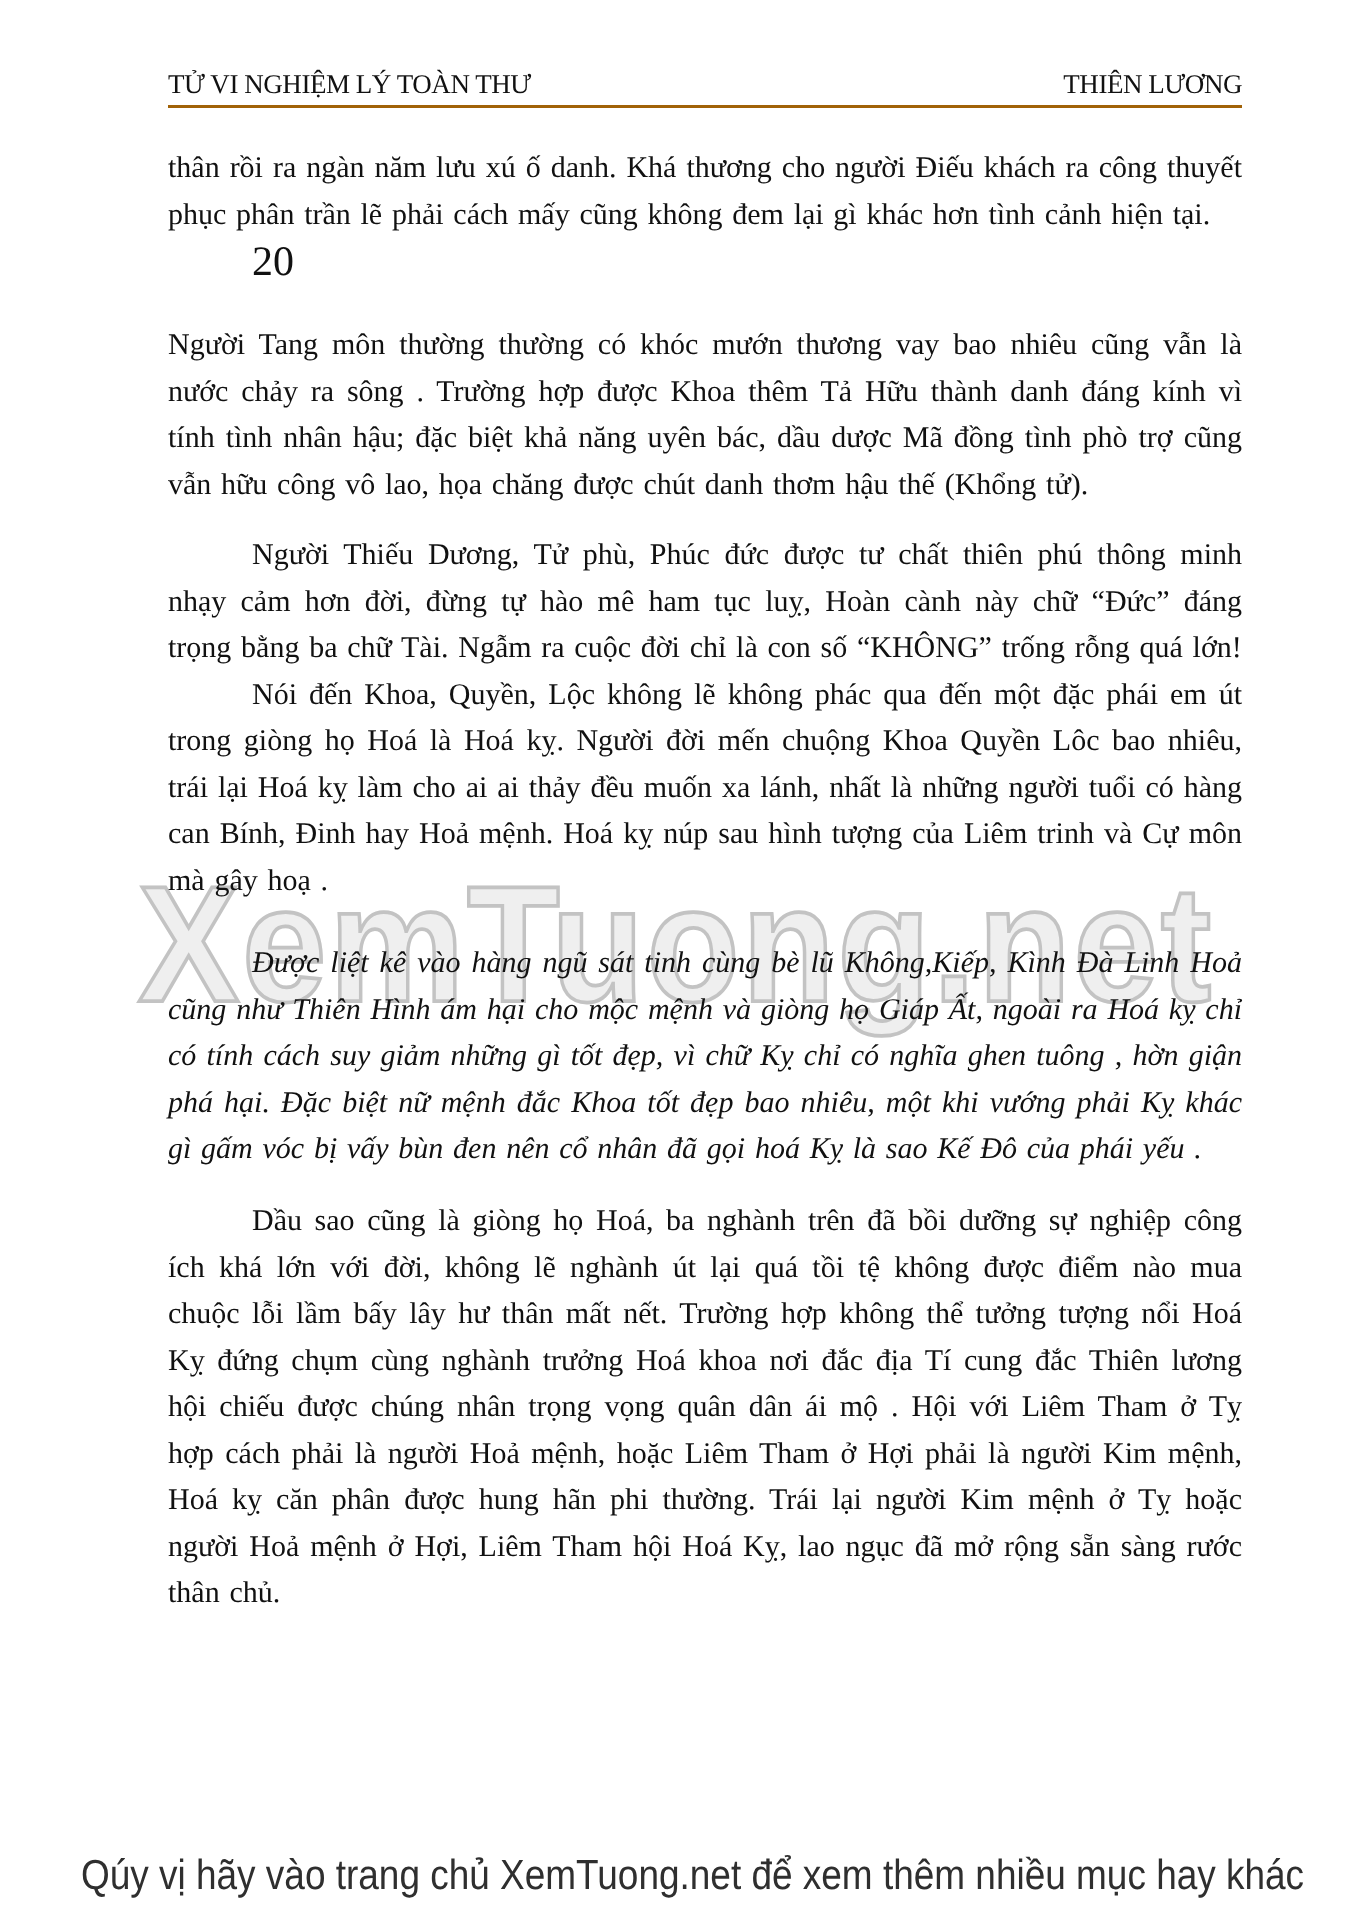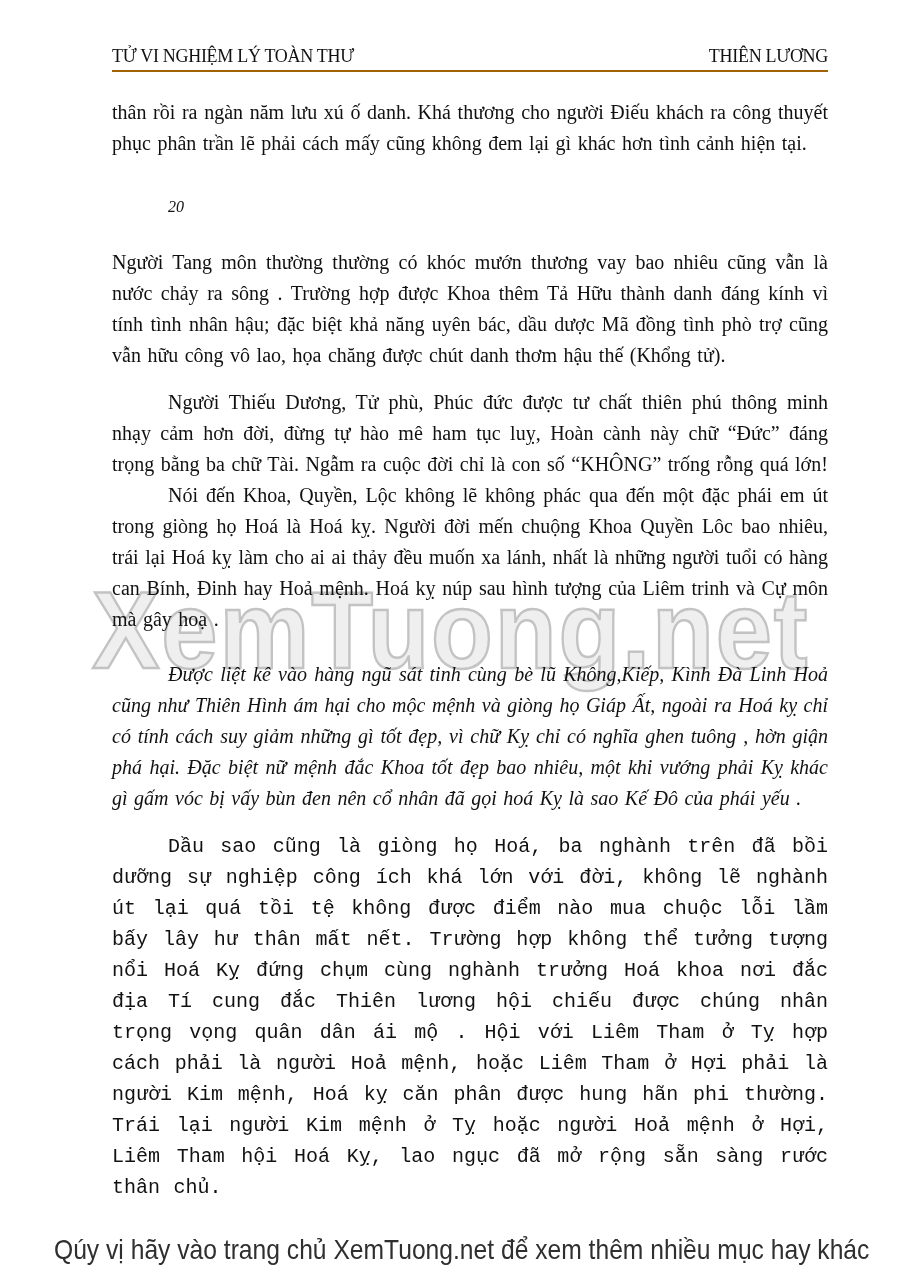--- a/index.html
+++ b/index.html
@@ -38,27 +38,27 @@
   }
   .para{
     margin:0;
     font-size:20px;
     line-height:31px;
     text-align:justify;
     word-spacing:1.5px;
   }
   .indent{text-indent:56px;}
   .mt-p1{margin-top:25px;}
-  .secnum{margin-top:32px;padding-left:56px;font-size:16px;line-height:31px;font-style:italic;}
+  .secnum{padding-left:56px;font-size:28px;line-height:31px;}
   .mt-p2{margin-top:25px;}
   .mt-p3{margin-top:16px;}
   .mt-p4{margin-top:19px;}
   .mt-p5{}
   .mt-p6{margin-top:24px;font-style:italic;}
-  .mt-p7{margin-top:17px;font-family:Liberation Mono, monospace;}
+  .mt-p7{margin-top:17px;}
   .pagenum-top{
     margin-top:2px;
     text-align:right;
     font-size:20px;line-height:23px;
   }
   .footer{
     position:absolute;
     left:0;right:0;
     bottom:8px;
     z-index:1;

